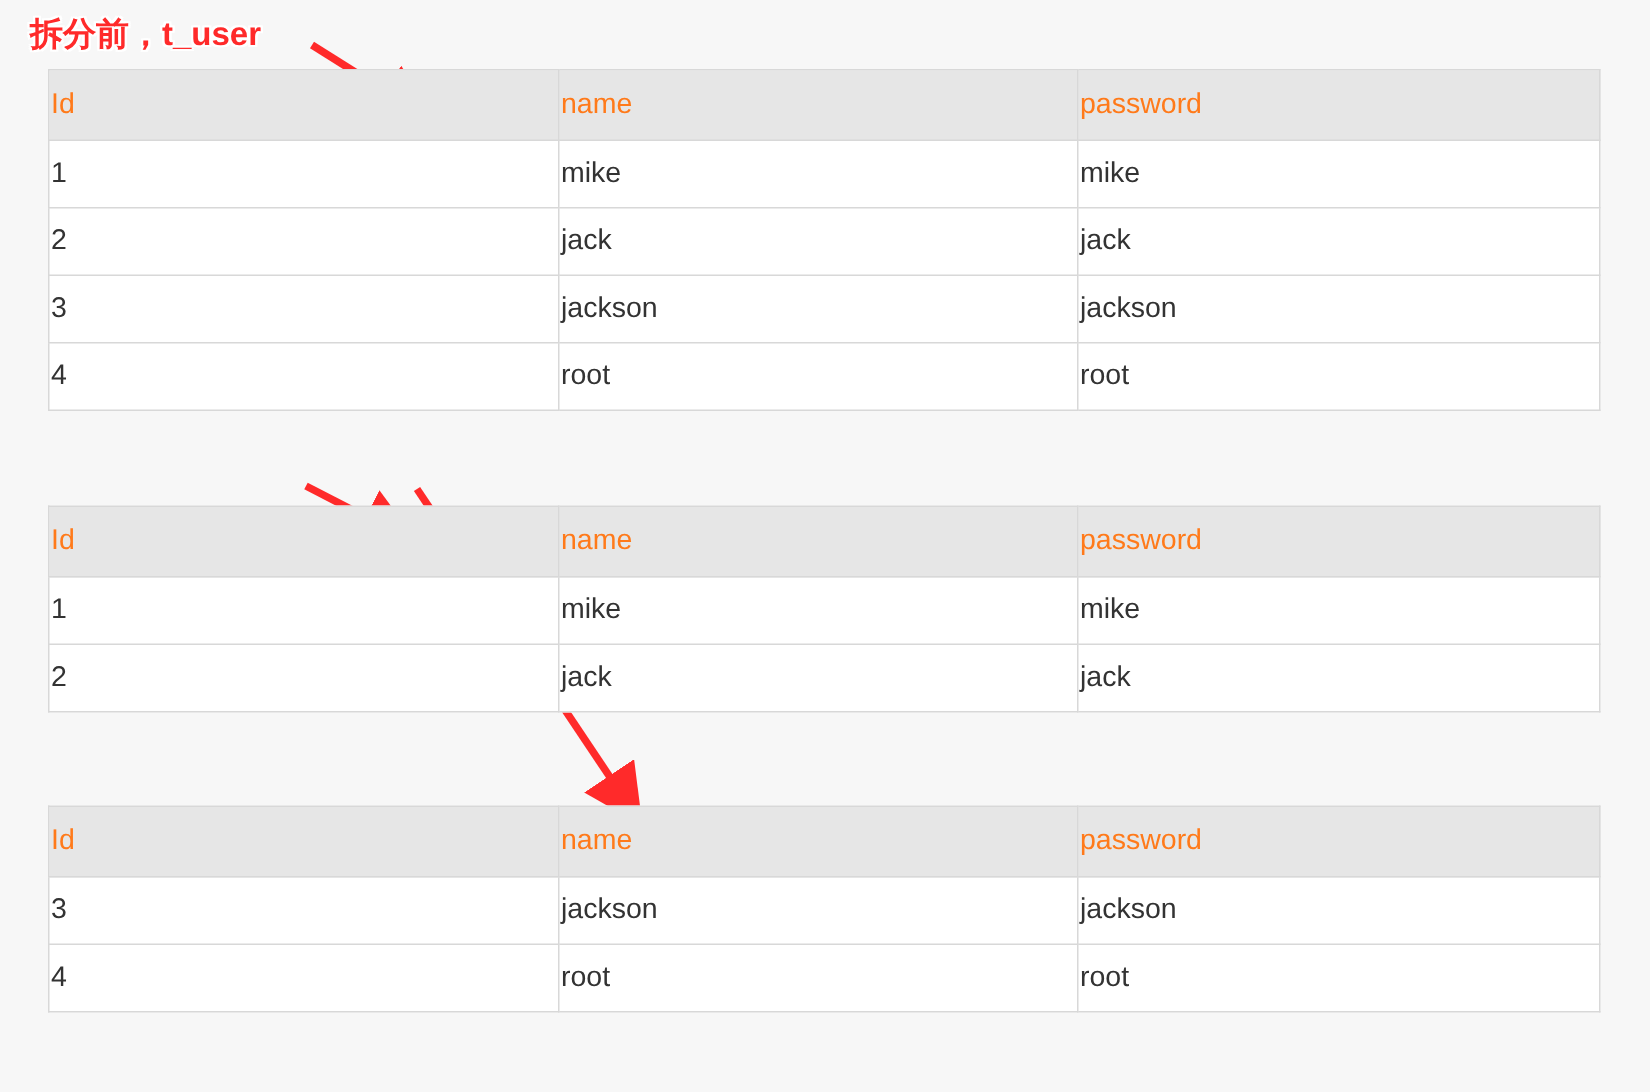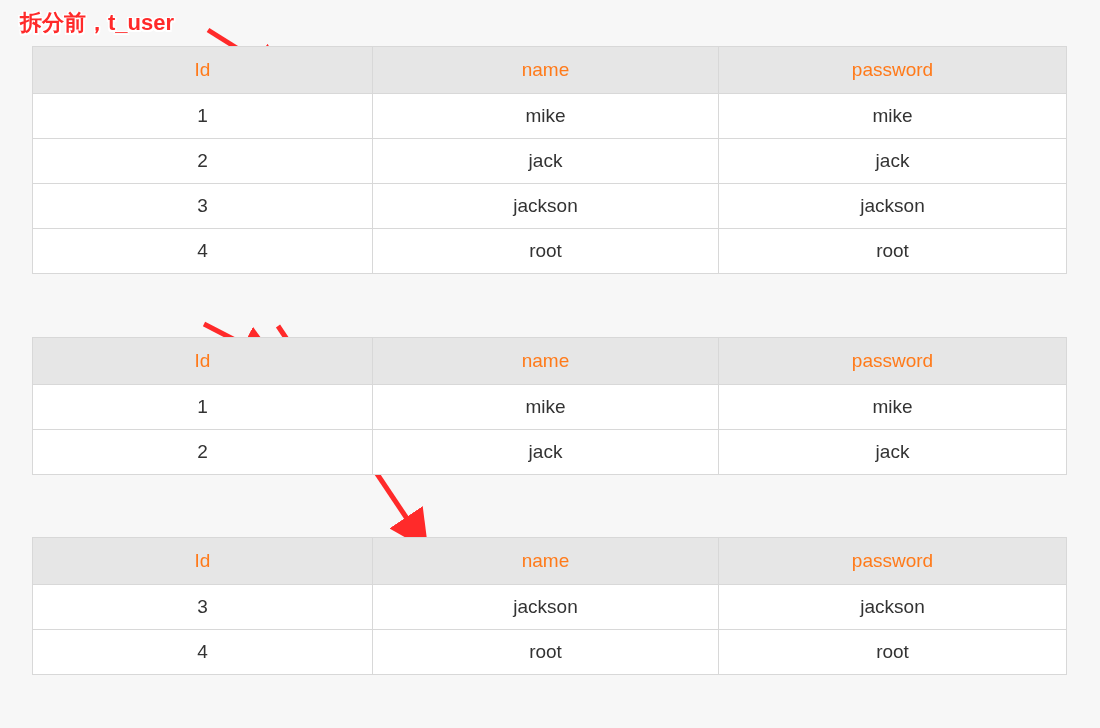--- a/index.html
+++ b/index.html
@@ -18,21 +18,21 @@
     height: 728px;
   }
   .tbl {
     position: absolute;
     border-collapse: collapse;
     background: #fff;
     table-layout: fixed;
   }
   .tbl th, .tbl td {
     border: 1px solid #d8d8d8;
-    text-align: center;
+    text-align: left;
     vertical-align: middle;
     height: 42px;
     font-weight: 400;
   }
   .tbl th {
     background: #e6e6e6;
     color: #ff7a1a;
     font-weight: 500;
     height: 44px;
   }

